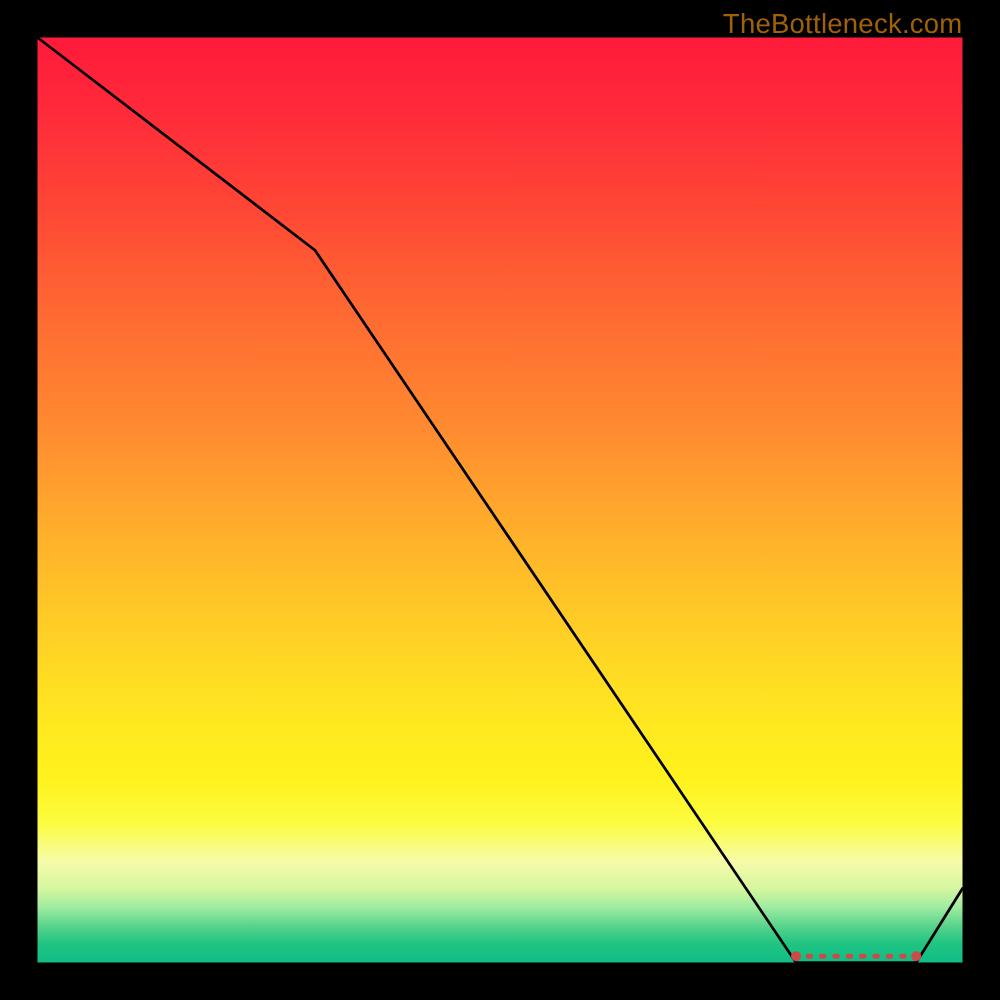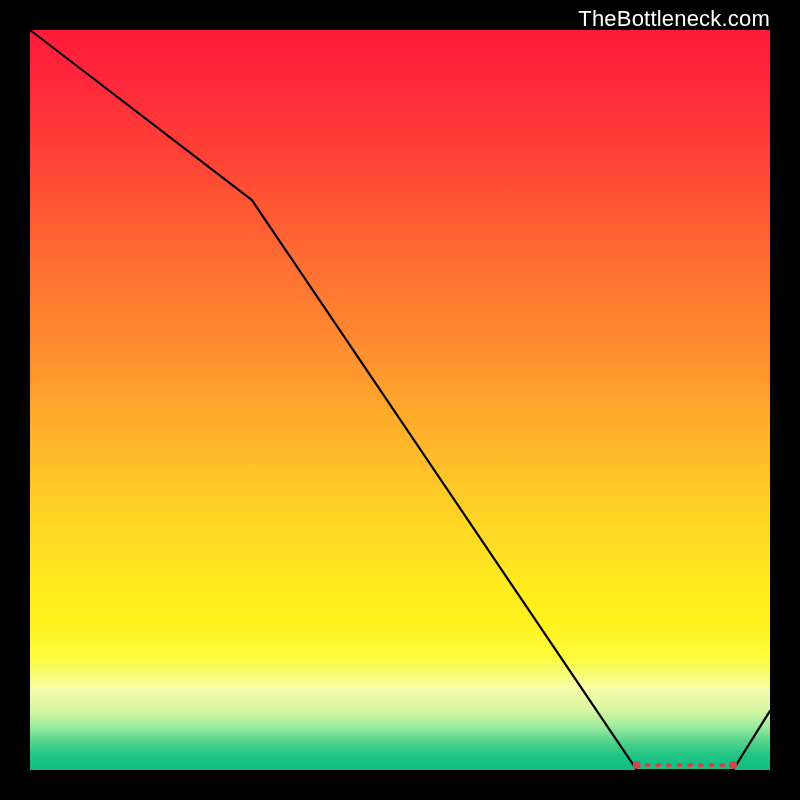--- a/index.html
+++ b/index.html
@@ -34,21 +34,21 @@
       #f6fca8 89%,
       #d6f6a0 92%,
       #a0eca0 94%,
       #5ad48c 96%,
       #1fc482 98%,
       #10bd86 100%
     );
   }
   .watermark {
     position: absolute;
-    color: #ffffff;
+    color: #a16207;
     font-size: 22px;
     font-weight: 400;
     letter-spacing: 0.2px;
     pointer-events: none;
   }
   svg.curve, svg.dots {
     position: absolute;
     left: 0;
     top: 0;
     pointer-events: none;

